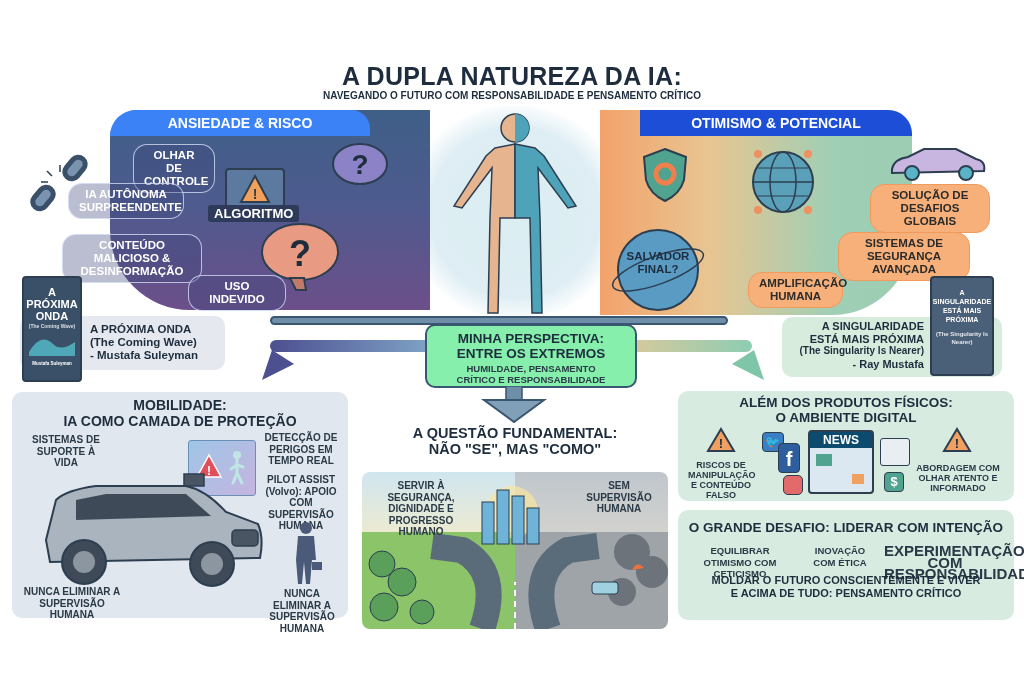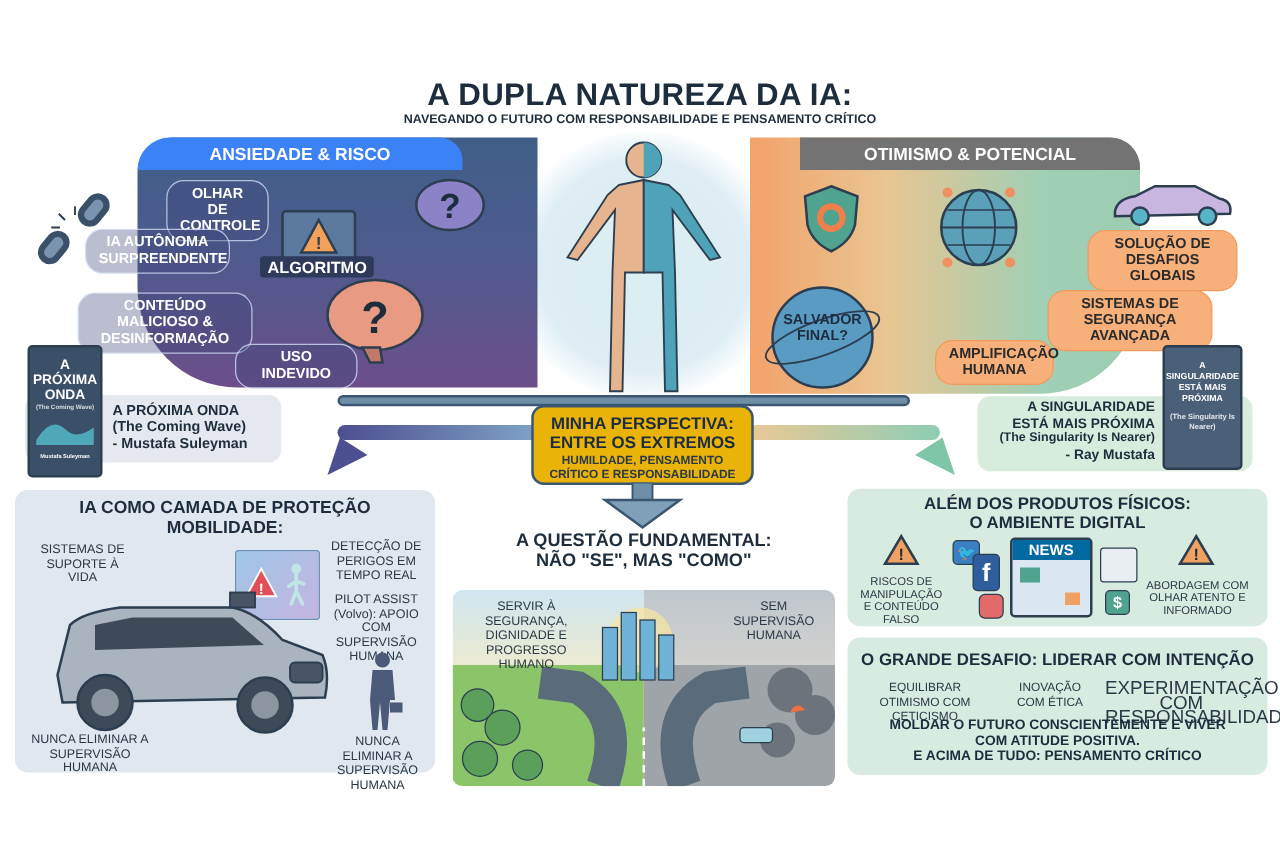--- a/index.html
+++ b/index.html
@@ -17,51 +17,51 @@
     border-radius: 28px 0 0 80px; }
   .left-header { left: 110px; top: 110px; width: 260px; height: 26px; color: #fff; font-size: 14px; font-weight: 700; text-align: center; line-height: 26px;
     background: #3b82f6; border-radius: 28px 20px 0 0; }
   .bubble { color: #fff; font-weight: 700; font-size: 11.5px; text-align: center; line-height: 13px; border: 1.5px solid rgba(220,230,255,0.75); border-radius: 14px; padding: 4px 10px; background: rgba(60,70,120,0.35); }
   .chain { left: 30px; top: 150px; width: 70px; height: 70px; }
 
   
   .right-panel { left: 600px; top: 110px; width: 312px; height: 205px;
     background: linear-gradient(90deg, #f3a26b 0%, #e8c591 35%, #9fcfb5 75%, #9ccdb3 100%);
     border-radius: 0 24px 80px 0; }
-  .right-header { left: 640px; top: 110px; width: 272px; height: 26px; color: #fff; font-size: 14px; font-weight: 700; text-align: center; line-height: 26px; background: #737373; border-radius: 0 24px 0 0; }
+  .right-header { left: 640px; top: 110px; width: 272px; height: 26px; color: #fff; font-size: 14px; font-weight: 700; text-align: center; line-height: 26px; background: #1d4ed8; border-radius: 0 24px 0 0; }
   .obubble { color: #2b2b2b; font-weight: 700; font-size: 11.5px; text-align: center; line-height: 13px; background: #f7b07a; border-radius: 14px; padding: 4px 10px; border: 1px solid #f19a5e; }
 
   
   .glow { left: 405px; top: 105px; width: 220px; height: 215px; border-radius: 50%;
     background: radial-gradient(circle, rgba(214,236,240,0.9) 0%, rgba(200,226,236,0.6) 55%, rgba(255,255,255,0) 72%); }
   .beam { left: 270px; top: 316px; width: 458px; height: 9px; background: #6f8fa8; border: 2px solid #3b5670; border-radius: 5px; }
 
   
   .book { border: 2px solid #2c3e50; border-radius: 4px; background: #3a5068; color: #fff; font-weight: 700; text-align: center; }
   .book-info-left { left: 20px; top: 316px; width: 205px; height: 54px; background: #e5e9ef; border-radius: 10px; }
   .book-info-right { left: 782px; top: 317px; width: 220px; height: 60px; background: #d7ecdc; border-radius: 10px; }
 
   
-  .persp { left: 425px; top: 324px; width: 178px; height: 64px; background: #eab308; border: 2px solid #3b5670; border-radius: 10px; text-align: center; }
+  .persp { left: 425px; top: 324px; width: 212px; height: 64px; background: #86efac; border: 2px solid #3b5670; border-radius: 10px; text-align: center; }
   .persp-title { font-size: 13.5px; font-weight: 700; line-height: 15px; margin-top: 5px; color: #1e2d3d; }
   .persp-sub { font-size: 9.5px; font-weight: 700; line-height: 11px; margin-top: 2px; color: #2a3946; }
 
   
   .arrow-left { left: 270px; top: 340px; width: 160px; height: 12px; background: linear-gradient(90deg, #4c4f90, #7fa3c6); border-radius: 6px 0 0 6px; }
   .arrow-right { left: 602px; top: 340px; width: 150px; height: 12px; background: linear-gradient(90deg, #e9c896, #8dcdb3); border-radius: 0 6px 6px 0; }
 
   
   .mob-panel { left: 12px; top: 392px; width: 336px; height: 226px; background: #e1e7ee; border-radius: 10px; }
   .digital-panel { left: 678px; top: 391px; width: 336px; height: 110px; background: #d7ebe0; border-radius: 10px; }
   .challenge-panel { left: 678px; top: 510px; width: 336px; height: 110px; background: #d7ebe0; border-radius: 10px; }
 
   .question { left: 370px; top: 425px; width: 290px; text-align: center; font-weight: 700; font-size: 14.5px; line-height: 16px; color: #1e2d3d; }
   .road-img { left: 362px; top: 472px; width: 306px; height: 157px; border-radius: 8px; overflow: hidden; }
 
-  .small-caps { font-size: 10px; font-weight: 400; line-height: 11.5px; color: #2a3946; text-align: center; }
+  .small-caps { font-size: 10px; font-weight: 700; line-height: 11.5px; color: #2a3946; text-align: center; }
 </style>
 </head>
 <body>
 
 <div class="abs title">A DUPLA NATUREZA DA IA:</div>
 <div class="abs subtitle">NAVEGANDO O FUTURO COM RESPONSABILIDADE E PENSAMENTO CRÍTICO</div>
 
 <div class="abs glow"></div>
 
 <div class="abs left-panel"></div>
@@ -187,22 +187,22 @@
 </div>
 <div class="abs" style="left:788px;top:320px;width:136px;text-align:right;font-size:11px;font-weight:700;line-height:12.5px;color:#1e2d3d;">
   <div>A SINGULARIDADE</div>
   <div>ESTÁ MAIS PRÓXIMA</div>
   <div style="font-size:10px;">(The Singularity Is Nearer)</div>
   <div>- Ray Mustafa</div>
 </div>
 
 <div class="abs mob-panel"></div>
 <div class="abs" style="left:12px;top:397px;width:336px;text-align:center;font-size:14px;font-weight:700;line-height:16px;color:#1e2d3d;">
+  <div>MOBILIDADE:</div>
   <div>IA COMO CAMADA DE PROTEÇÃO</div>
-  <div>MOBILIDADE:</div>
 </div>
 <div class="abs small-caps" style="left:28px;top:434px;width:76px;">SISTEMAS DE SUPORTE À VIDA</div>
 <div class="abs small-caps" style="left:262px;top:432px;width:78px;">DETECÇÃO DE PERIGOS EM TEMPO REAL</div>
 <div class="abs small-caps" style="left:260px;top:474px;width:82px;">PILOT ASSIST (Volvo): APOIO COM SUPERVISÃO HUMANA</div>
 <div class="abs small-caps" style="left:22px;top:586px;width:100px;">NUNCA ELIMINAR A SUPERVISÃO HUMANA</div>
 <div class="abs small-caps" style="left:262px;top:588px;width:80px;">NUNCA ELIMINAR A SUPERVISÃO HUMANA</div>
 
 <div class="abs" style="left:188px;top:440px;width:68px;height:56px;background:linear-gradient(135deg,#9fc6e6,#c5b4e0);border:1.5px solid #6a8fb8;border-radius:3px;">
   <svg width="66" height="54" viewBox="0 0 66 54">
     <polygon points="20,14 32,36 8,36" fill="#e04f5a" stroke="#fff" stroke-width="1.5"></polygon>
@@ -289,29 +289,28 @@
 <svg class="abs" style="left:942px;top:427px;" width="30" height="26" viewBox="0 0 30 26">
     <polygon points="15,2 28,24 2,24" fill="#f0a060" stroke="#2c3e50" stroke-width="2"></polygon>
     <text x="15" y="21" text-anchor="middle" font-size="13" font-weight="700" fill="#1e2d3d" font-family="Liberation Sans, sans-serif">!</text>
   </svg>
 <div class="abs small-caps" style="left:916px;top:463px;width:84px;font-size:9px;line-height:10px;">ABORDAGEM COM OLHAR ATENTO E INFORMADO</div>
 
 <div class="abs" style="left:762px;top:432px;width:22px;height:20px;background:#3a7fc4;border:1.5px solid #2c3e50;border-radius:4px;color:#fff;font-size:12px;text-align:center;line-height:18px;">🐦</div>
 <div class="abs" style="left:778px;top:443px;width:22px;height:30px;background:#2f5e9e;border:1.5px solid #2c3e50;border-radius:4px;color:#fff;font-size:20px;font-weight:700;text-align:center;line-height:30px;">f</div>
 <div class="abs" style="left:783px;top:475px;width:20px;height:20px;background:#e26a6a;border:1.5px solid #2c3e50;border-radius:5px;"></div>
 <div class="abs" style="left:808px;top:430px;width:66px;height:64px;background:#dbe8f2;border:2px solid #2c3e50;border-radius:4px;">
-  <div style="background:#0369a1;color:#fff;font-weight:700;font-size:12px;text-align:center;line-height:16px;">NEWS</div>
+  <div style="background:#0c4a6e;color:#fff;font-weight:700;font-size:12px;text-align:center;line-height:16px;">NEWS</div>
   <div style="margin:6px 0 0 6px;width:16px;height:12px;background:#4fa38f;"></div>
   <div style="margin:8px 0 0 42px;width:12px;height:10px;background:#f0a060;"></div>
 </div>
 <div class="abs" style="left:880px;top:438px;width:30px;height:28px;background:#e8eef2;border:1.5px solid #2c3e50;border-radius:3px;"></div>
 <div class="abs" style="left:884px;top:472px;width:20px;height:20px;background:#4fa38f;border:1.5px solid #2c3e50;border-radius:4px;color:#fff;font-weight:700;font-size:13px;text-align:center;line-height:18px;">$</div>
 
 <div class="abs challenge-panel"></div>
 <div class="abs" style="left:678px;top:520px;width:336px;text-align:center;font-size:13.5px;font-weight:700;color:#1e2d3d;">O GRANDE DESAFIO: LIDERAR COM INTENÇÃO</div>
 <div class="abs small-caps" style="left:686px;top:545px;width:108px;font-size:9.5px;">EQUILIBRAR OTIMISMO COM CETICISMO</div>
 <div class="abs small-caps" style="left:810px;top:545px;width:60px;font-size:9.5px;">INOVAÇÃO COM ÉTICA</div>
 <div class="abs small-caps" style="left:884px;top:545px;width:122px;font-size:15px;">EXPERIMENTAÇÃO COM RESPONSABILIDADE</div>
 <div class="abs" style="left:678px;top:574px;width:336px;text-align:center;font-size:11px;font-weight:700;line-height:12.5px;color:#1e2d3d;">
   <div>MOLDAR O FUTURO CONSCIENTEMENTE E VIVER</div>
-  <div>COM ATITUDE POSITIVA.</div>
   <div>E ACIMA DE TUDO: PENSAMENTO CRÍTICO</div>
 </div>
 
 </body></html>

